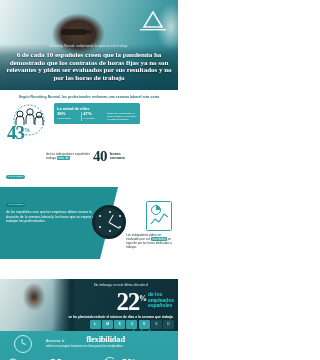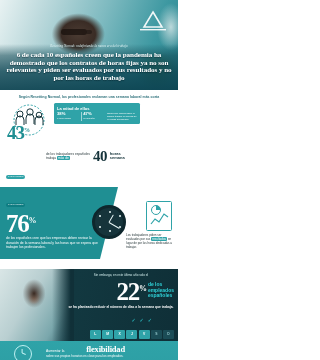--- a/index.html
+++ b/index.html
@@ -128,21 +128,21 @@
     width:26px; height:30px; background:#ffffff;
     border:1px solid #2fa3a8; border-radius:1.5px; padding:2px;
   }
   .right-copy {
     position:absolute; z-index:3; right:4px; top:46px; width:48px;
     font-size:3px; line-height:4px; color:#2b3a3d;
   }
 
   
   .sec-dark {
-    position:relative; margin-top:10px; height:72px; overflow:hidden;
+    position:relative; margin-top:20px; height:52px; overflow:hidden;
     background:linear-gradient(100deg,#103038 0%,#123840 42%,#0f2f37 100%);
   }
   .dark-photo {
     position:absolute; left:0; top:0; width:74px; height:100%;
     background:
       radial-gradient(ellipse 16px 20px at 46% 34%, #3a2a22 0%, rgba(58,42,34,0) 72%),
       radial-gradient(ellipse 8px 9px at 46% 40%, #d9b49a 0%, rgba(217,180,154,0) 75%),
       linear-gradient(120deg,#d9e6e6 0%,#b9cfd1 40%,#7aa7ac 75%,#2b5c66 100%);
   }
   .dark-photo:after{
@@ -279,23 +279,20 @@
         <div>horas</div>
         <div>semana</div>
       </div>
     </div>
     <span class="pill">a nivel global</span>
   </div>
 
   <div class="sec-teal">
     <div class="teal-inner">
       <span class="pill" style="background:#0f7d82">a nivel global</span>
-      <div class="stat76">
-        <span>76</span><sup>%</sup>
-      </div>
       <div class="teal-copy">de los españoles cree que las empresas deben revisar la duración de la semana laboral y las horas que se espera que trabajen los profesionales.</div>
     </div>
 
     <div class="clock">
       <i style="left:14px;top:3px"></i>
         <i style="left:24px;top:7px"></i>
       <i style="left:24px;top:18px"></i>
         <i style="left:14px;top:22px"></i>
       <i style="left:4px;top:18px"></i>
         <i style="left:4px;top:7px"></i>

